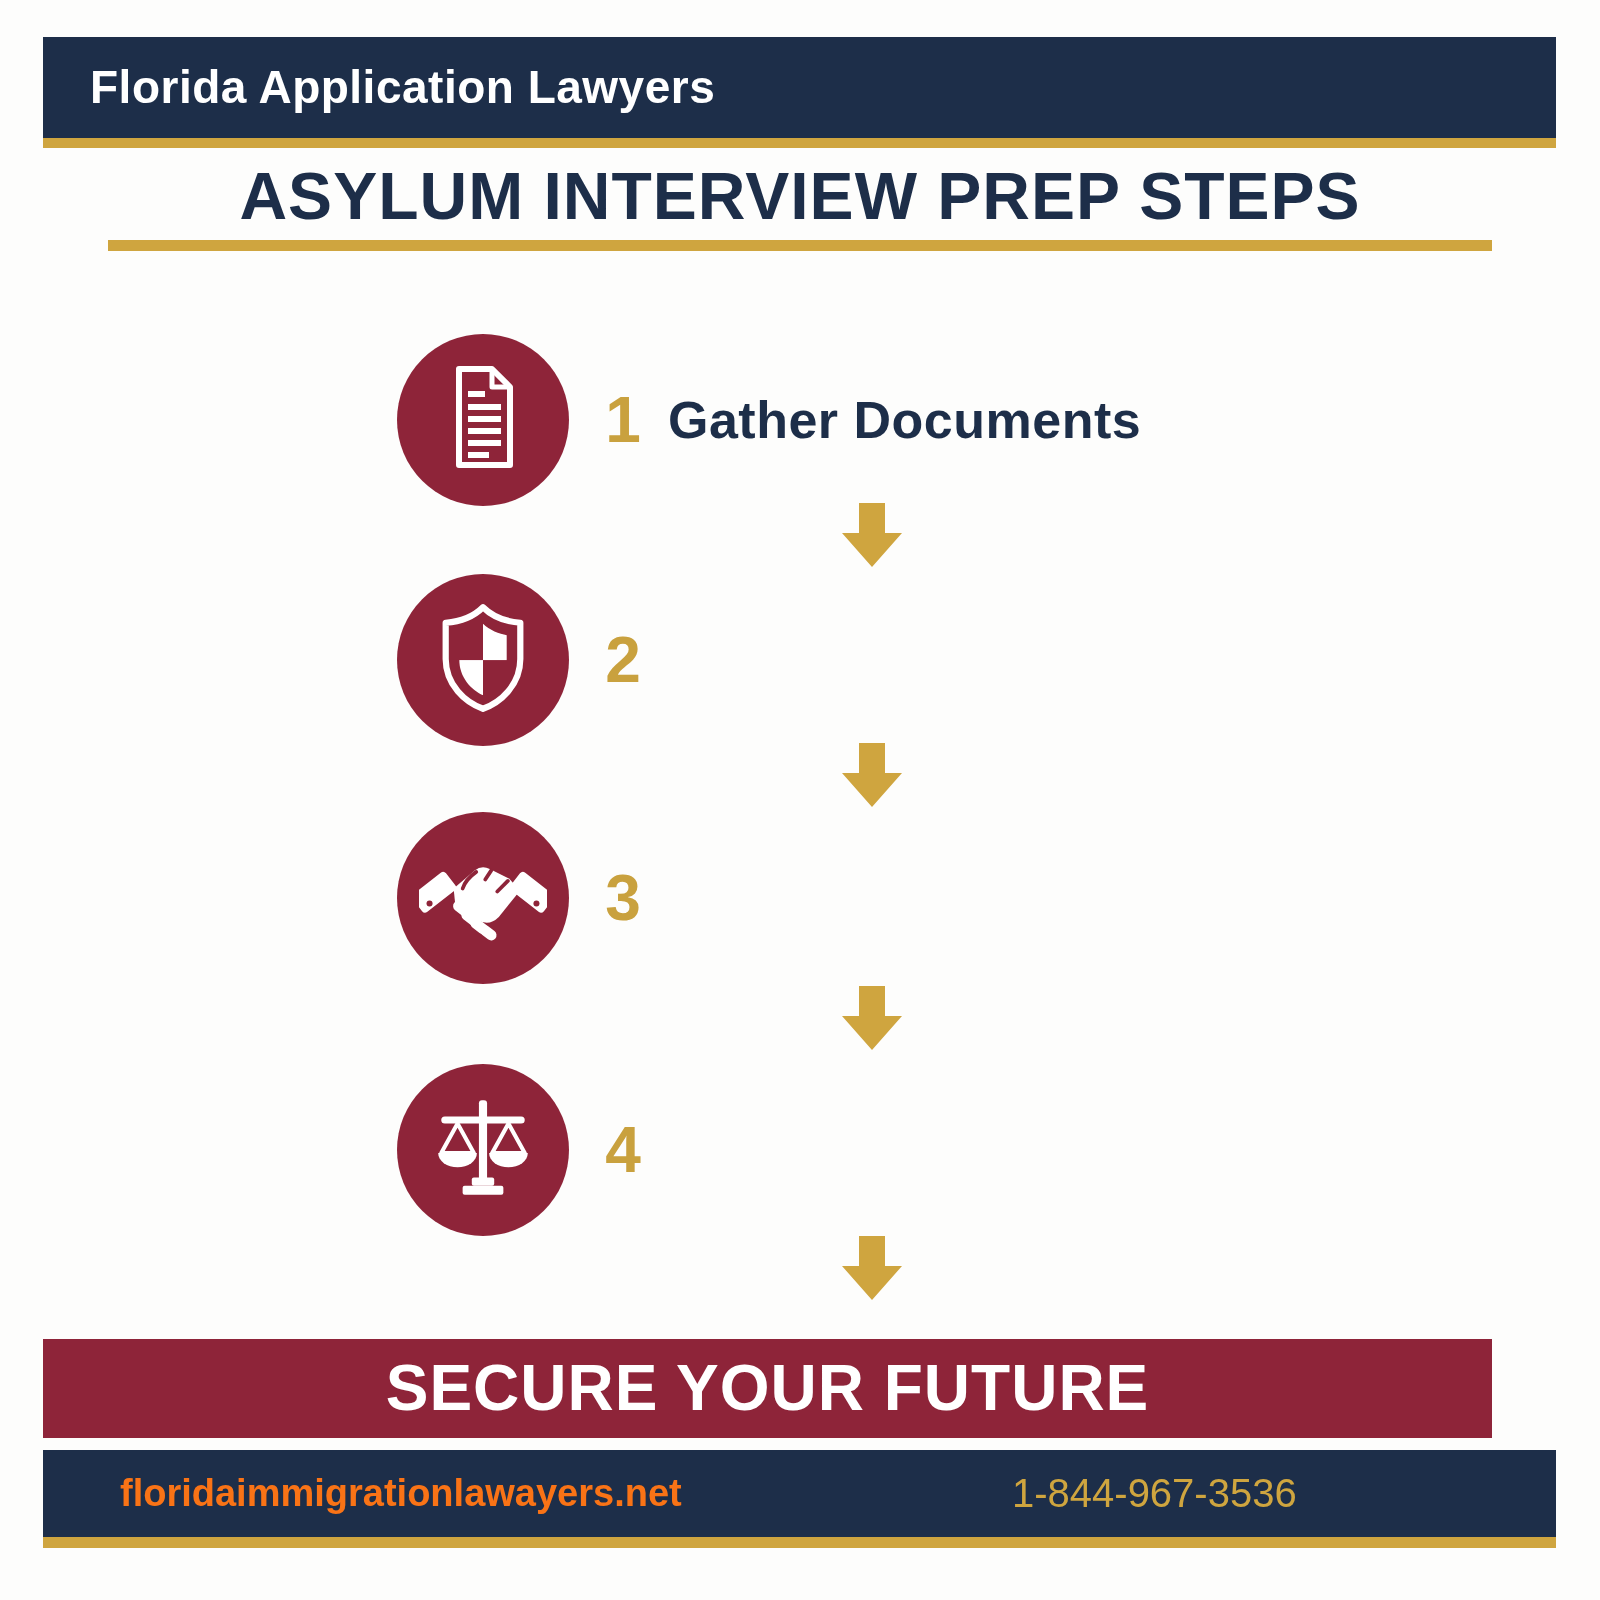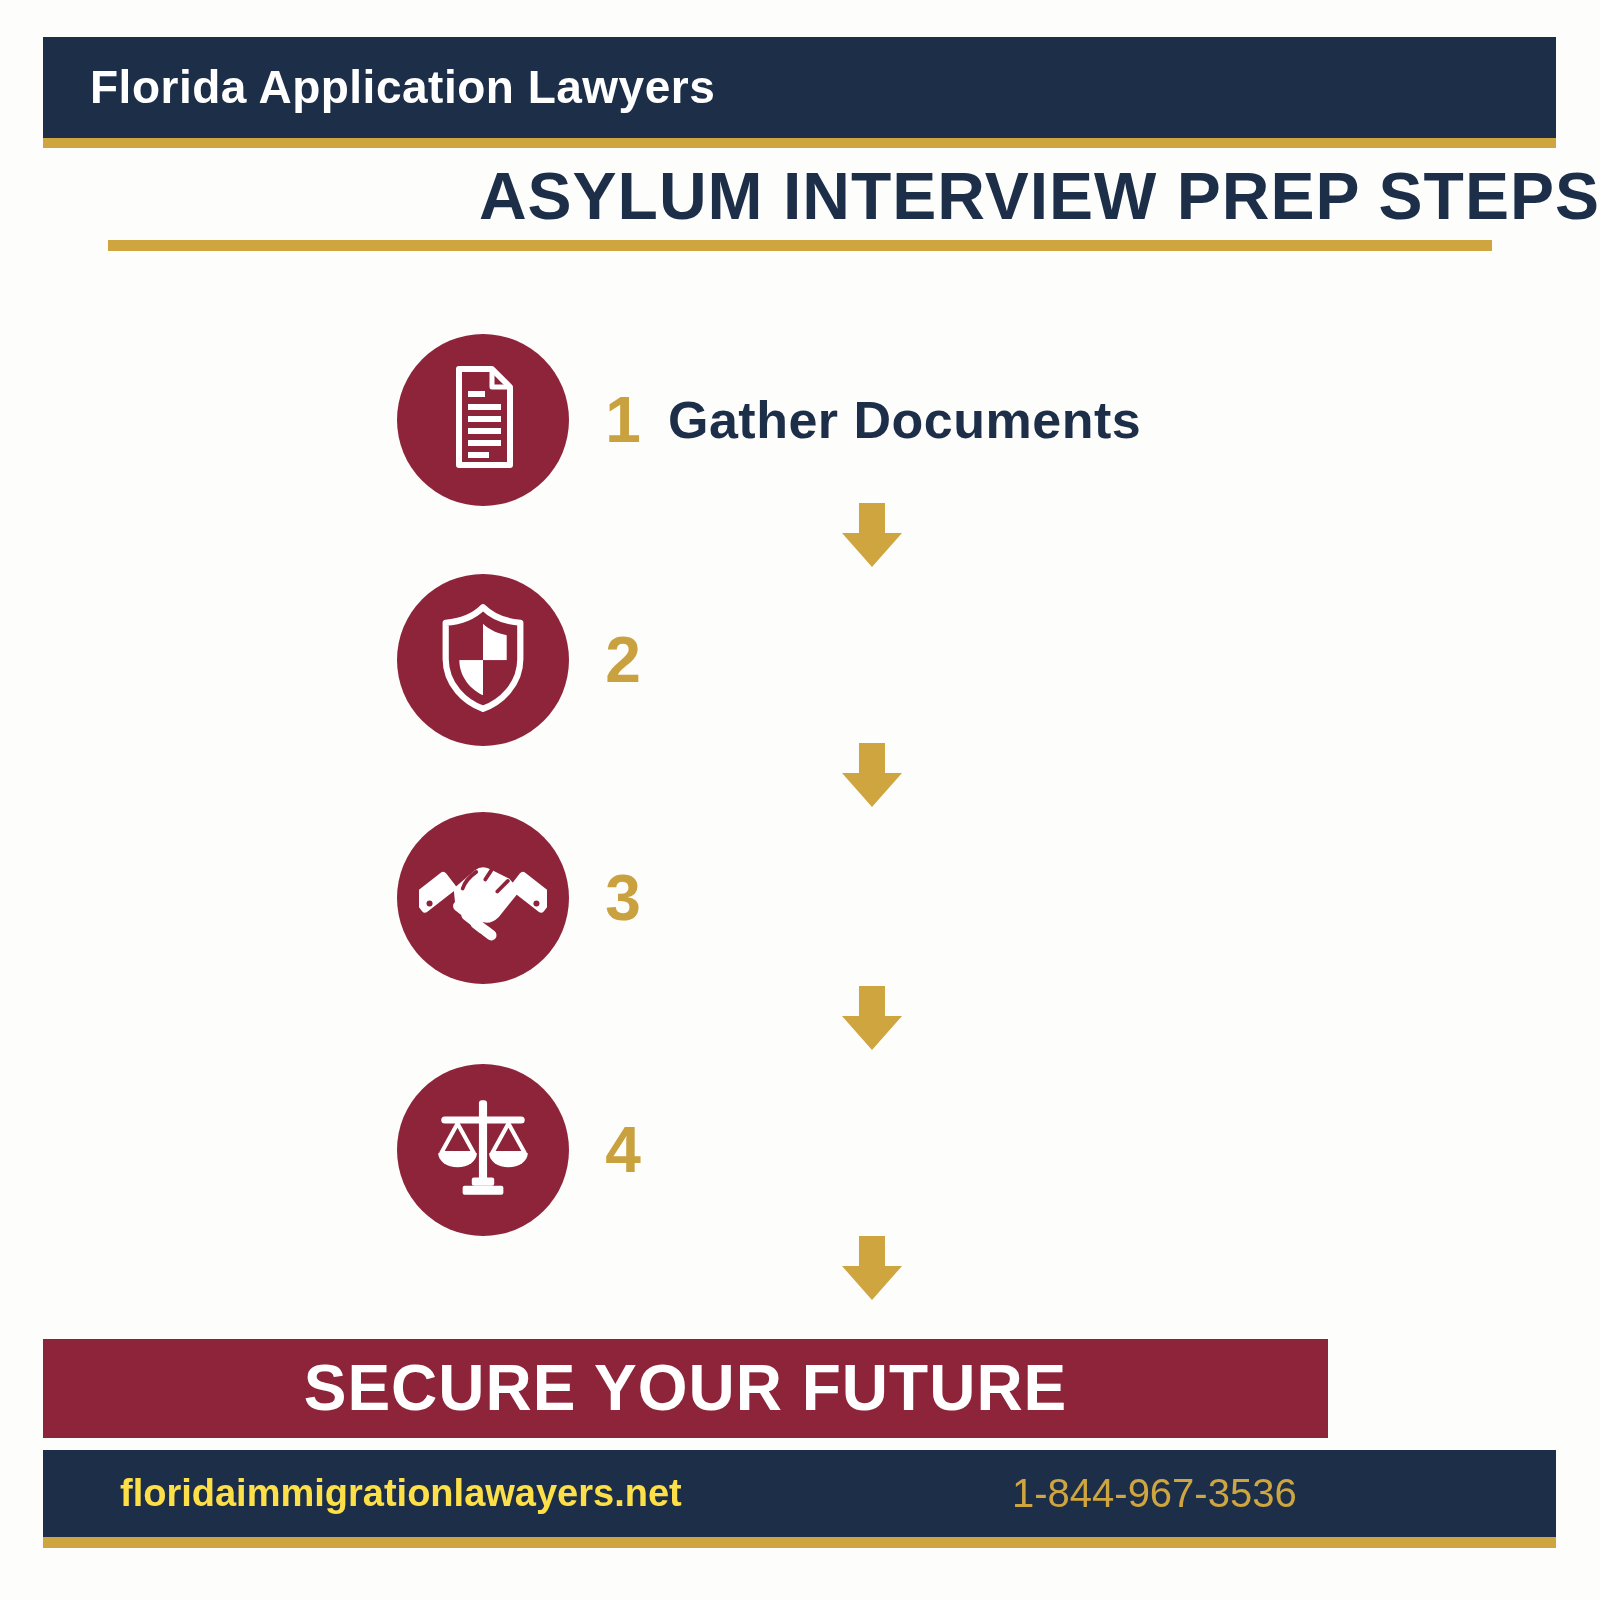--- a/index.html
+++ b/index.html
@@ -12,21 +12,21 @@
   .top-bar{
     position:absolute;left:43px;top:37px;width:1513px;height:101px;
     background:#1D2E49;border-bottom:10px solid #CFA53F;
   }
   .brand{
     position:absolute;left:47px;top:0;height:101px;line-height:101px;
     font-size:46px;font-weight:bold;color:#ffffff;letter-spacing:.5px;white-space:nowrap;
   }
   
   .main-title{
-    position:absolute;top:158px;left:0;width:1600px;text-align:right;
+    position:absolute;top:158px;left:0;width:1600px;text-align:center;
     font-size:66px;font-weight:bold;color:#1D2E49;letter-spacing:1px;white-space:nowrap;
   }
   .title-underline{
     position:absolute;top:240px;left:108px;width:1384px;height:11px;background:#CFA53F;
   }
   
   .step-row{position:absolute;left:0;width:1600px;height:172px;}
   .step-row.s1{top:334px;} .step-row.s2{top:574px;}
   .step-row.s3{top:812px;} .step-row.s4{top:1064px;}
   .circle{
@@ -40,35 +40,35 @@
   .label{
     position:absolute;left:644px;top:0;height:172px;line-height:172px;
     font-size:52px;font-weight:bold;color:#1D2E49;letter-spacing:.5px;white-space:nowrap;margin-left:24px;
   }
   
   .down-arrow{position:absolute;left:842px;width:60px;height:64px;}
   .down-arrow.a1{top:503px;} .down-arrow.a2{top:743px;}
   .down-arrow.a3{top:986px;} .down-arrow.a4{top:1236px;}
   
   .banner{
-    position:absolute;left:43px;top:1339px;width:1285px;height:99px;
+    position:absolute;left:43px;top:1339px;width:1449px;height:99px;
     background:#8E2439;text-align:center;
   }
   .banner-text{
     display:block;line-height:99px;font-size:64px;font-weight:bold;color:#ffffff;
     letter-spacing:1px;white-space:nowrap;
   }
   
   .bottom-bar{
     position:absolute;left:43px;top:1450px;width:1513px;height:87px;
     background:#1D2E49;border-bottom:11px solid #CFA53F;
   }
   .website{
     position:absolute;left:77px;top:0;height:76px;line-height:87px;
-    font-size:38px;font-weight:bold;color:#fde047;white-space:nowrap;
+    font-size:38px;font-weight:bold;color:#f97316;white-space:nowrap;
   }
   .phone{
     position:absolute;left:969px;top:0;height:87px;line-height:87px;
     font-size:40px;font-weight:normal;color:#CFA53F;white-space:nowrap;
   }
 </style>
 </head>
 <body>
 
 <div class="top-bar">

